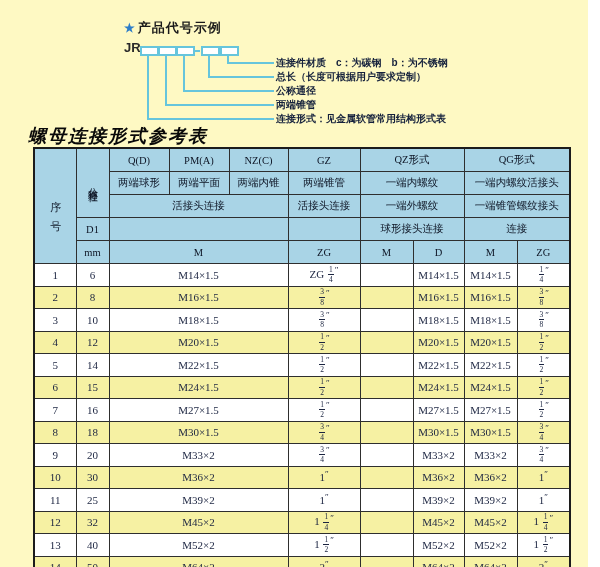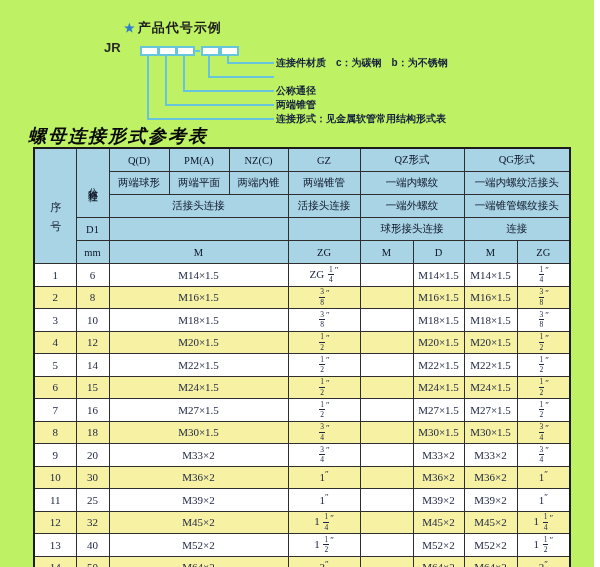--- a/index.html
+++ b/index.html
@@ -5,29 +5,28 @@
   :root{
     --header-bg:#a9d4e6;
     --row-alt-bg:#f6f1a3;
     --line-blue:#66c5dc;
     --star-blue:#2d7dc8;
     --border:#2e2e2e;
     --text:#1b2440;
   }
   html,body{margin:0;padding:0;background:#ffffff;}
   .page{
-    position:relative;width:588px;height:567px;background:#bef264;overflow:hidden;
+    position:relative;width:588px;height:567px;background:#fef9c3;overflow:hidden;
     font-family:"Liberation Sans",sans-serif;
-    padding-left:6px;
   }
   
   .diagram{position:absolute;left:0;top:0;width:600px;height:128px;}
   .diagram-title{position:absolute;left:124px;top:19px;font-size:13px;font-weight:bold;color:#1a1a1a;letter-spacing:1px;}
   .diagram-title .star{color:var(--star-blue);margin-right:2px;font-size:12px;}
-  .code-prefix{position:absolute;left:104px;top:40px;font-size:13px;font-weight:600;color:#2a2a2a;}
+  .code-prefix{position:absolute;left:124px;top:40px;font-size:13px;font-weight:600;color:#2a2a2a;}
   .code-box{position:absolute;top:46px;width:15px;height:6px;border:2px solid var(--line-blue);background:#fff;}
   .code-dash{position:absolute;top:50px;width:7px;height:2px;background:var(--line-blue);}
   .vline{position:absolute;width:2px;background:var(--line-blue);}
   .hline{position:absolute;height:2px;background:var(--line-blue);}
   .diagram-label{position:absolute;left:276px;height:16px;line-height:16px;font-size:10px;font-weight:bold;color:#15213c;white-space:nowrap;}
   
   .table-title{
     position:absolute;left:28px;top:124px;margin:0;
     font-family:"Liberation Serif","DejaVu Serif",serif;
     font-size:18px;font-weight:bold;font-style:italic;color:#090909;letter-spacing:2px;
@@ -83,20 +82,21 @@
     <span class="vline" style="left:208px;top:54px;height:24px;"></span>
     <span class="hline" style="left:208px;top:76px;width:66px;"></span>
     <span class="vline" style="left:183px;top:54px;height:38px;"></span>
     <span class="hline" style="left:183px;top:90px;width:91px;"></span>
     <span class="vline" style="left:165px;top:54px;height:52px;"></span>
     <span class="hline" style="left:165px;top:104px;width:109px;"></span>
     <span class="vline" style="left:147px;top:54px;height:66px;"></span>
     <span class="hline" style="left:147px;top:118px;width:127px;"></span>
 
     <div class="diagram-label" style="top:55px;">连接件材质　c：为碳钢　b：为不锈钢</div>
+    <div class="diagram-label" style="top:69px;">总长（长度可根据用户要求定制）</div>
     <div class="diagram-label" style="top:83px;">公称通径</div>
     <div class="diagram-label" style="top:97px;">两端锥管</div>
     <div class="diagram-label" style="top:111px;text-align:right;">连接形式：见金属软管常用结构形式表</div>
   </div>
 
   <h2 class="table-title">螺母连接形式参考表</h2>
 
   <table class="ref">
     <colgroup>
       <col style="width:42px;">

